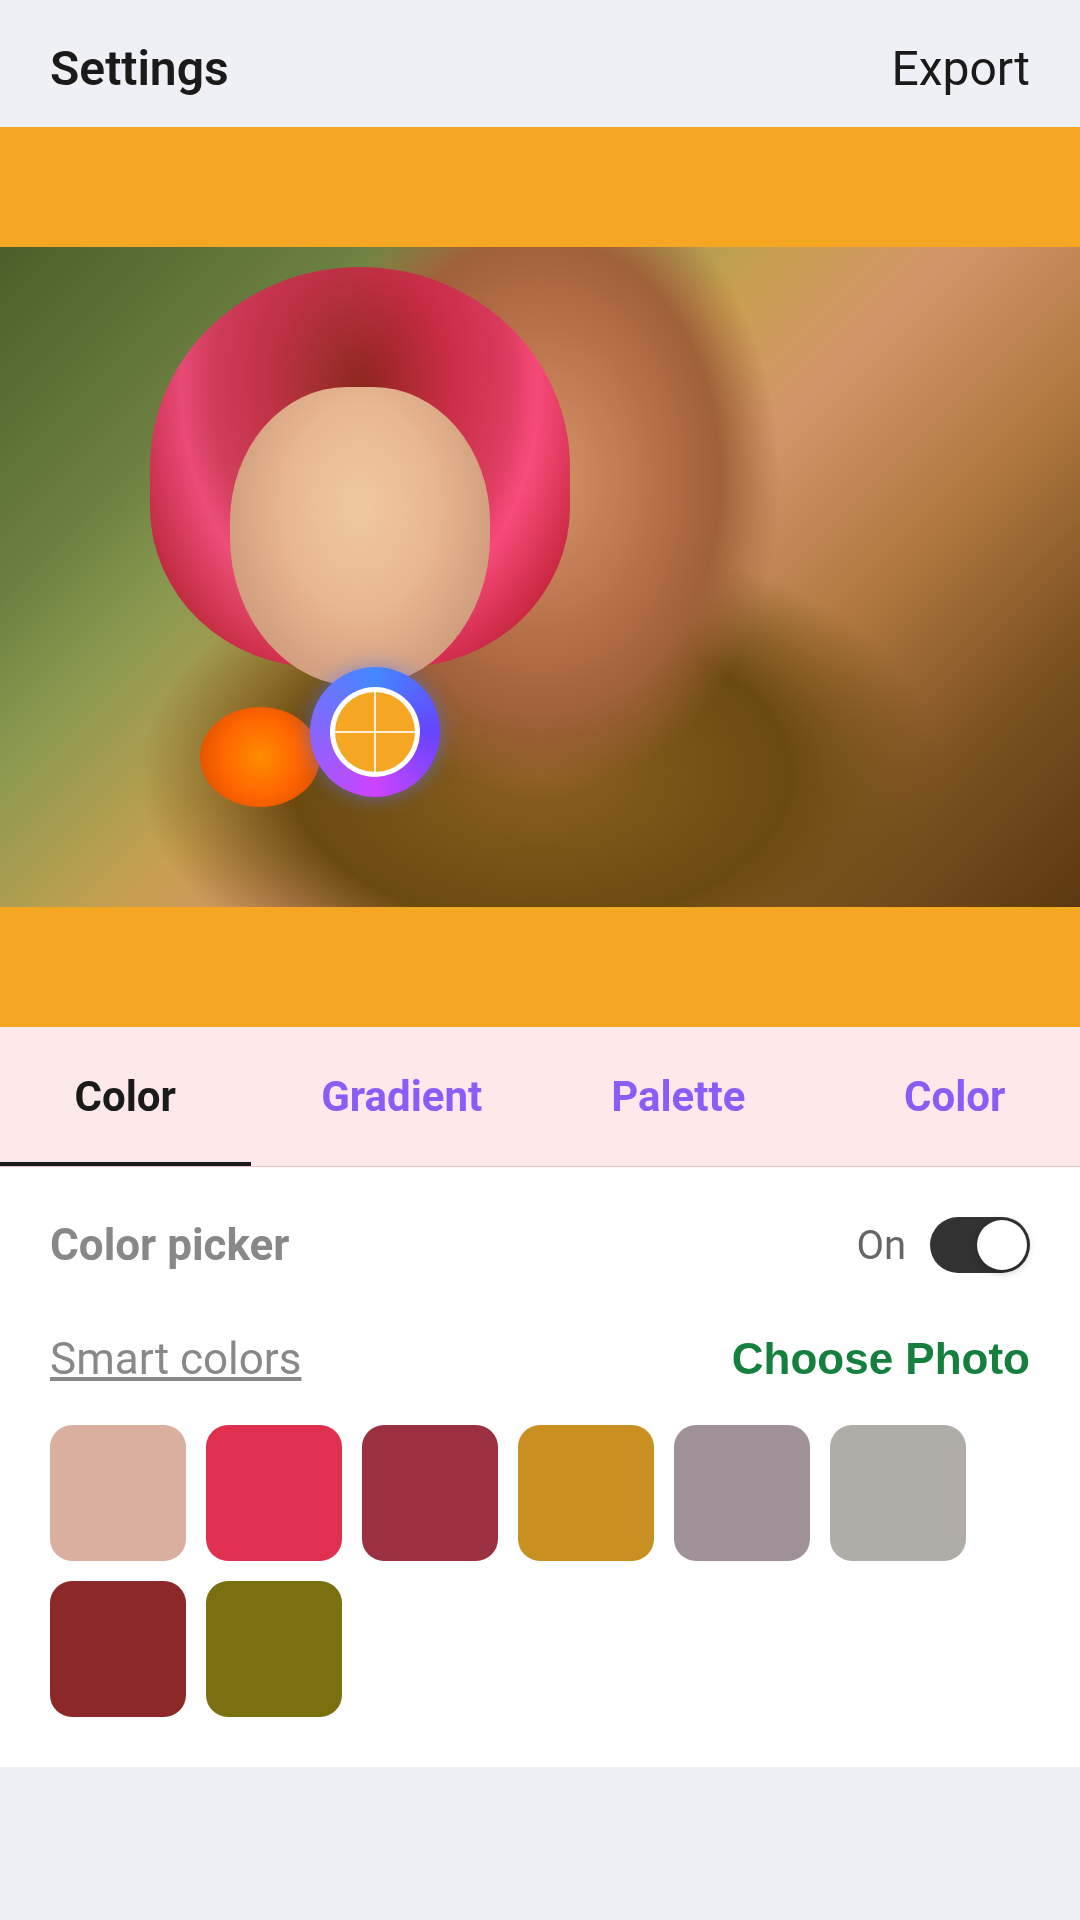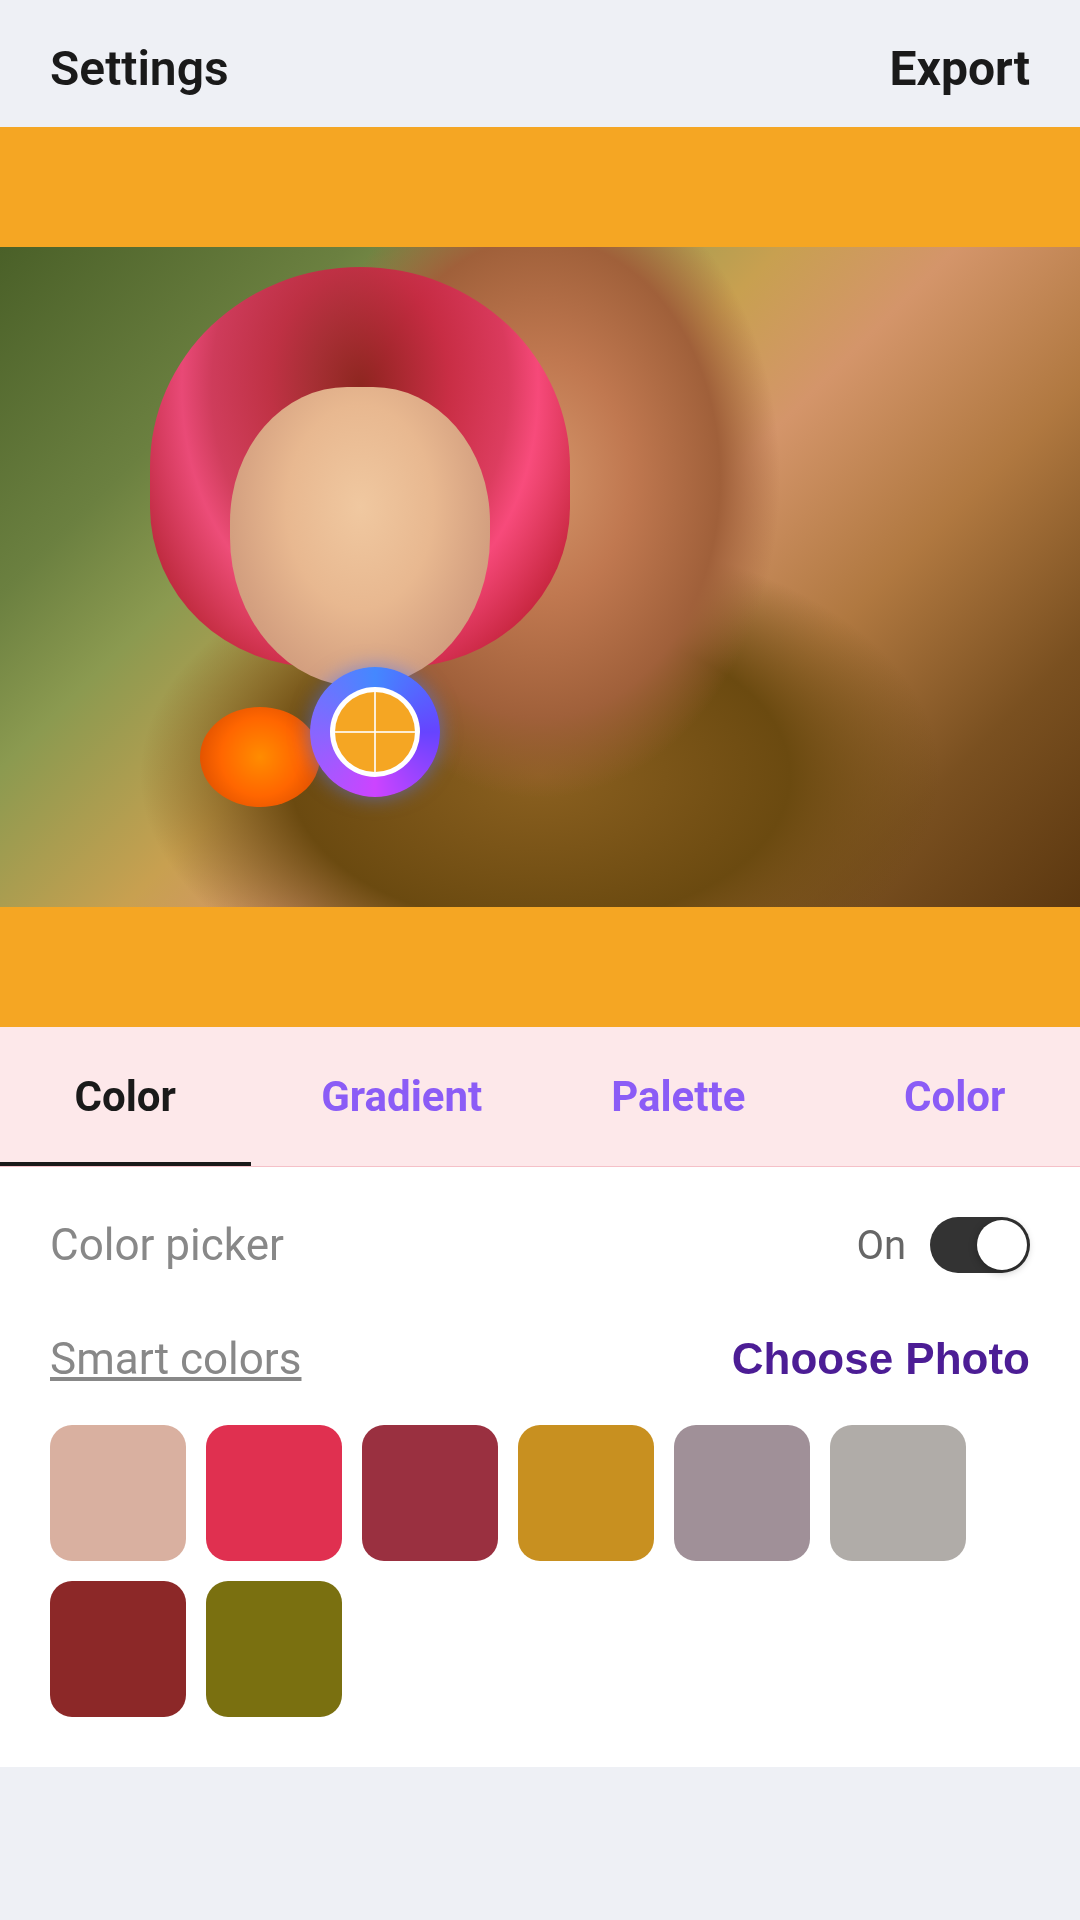--- a/index.html
+++ b/index.html
@@ -23,21 +23,21 @@
     }
 
     .header-settings {
       font-size: 48px;
       font-weight: 600;
       color: #1a1a1a;
     }
 
     .header-export {
       font-size: 48px;
-      font-weight: 700;
+      font-weight: 400;
       color: #1a1a1a;
     }
 
     
     .canvas-area {
       width: 1080px;
       height: 900px;
       position: relative;
       background: #f5a623;
       overflow: hidden;
@@ -204,21 +204,21 @@
     .color-picker-row {
       display: flex;
       align-items: center;
       justify-content: space-between;
       margin-bottom: 60px;
     }
 
     .color-picker-label {
       font-size: 44px;
       color: #888;
-      font-weight: 400;
+      font-weight: 700;
     }
 
     .color-picker-right {
       display: flex;
       align-items: center;
       gap: 24px;
     }
 
     .color-picker-on-label {
       font-size: 40px;
@@ -258,21 +258,21 @@
     .smart-colors-label {
       font-size: 44px;
       color: #888;
       font-weight: 400;
       text-decoration: underline;
     }
 
     .choose-photo-btn {
       font-size: 44px;
       font-weight: 600;
-      color: #4c1d95;
+      color: #15803d;
       background: none;
       border: none;
       cursor: pointer;
     }
 
     
     .swatches-grid {
       display: flex;
       flex-wrap: wrap;
       gap: 20px;

